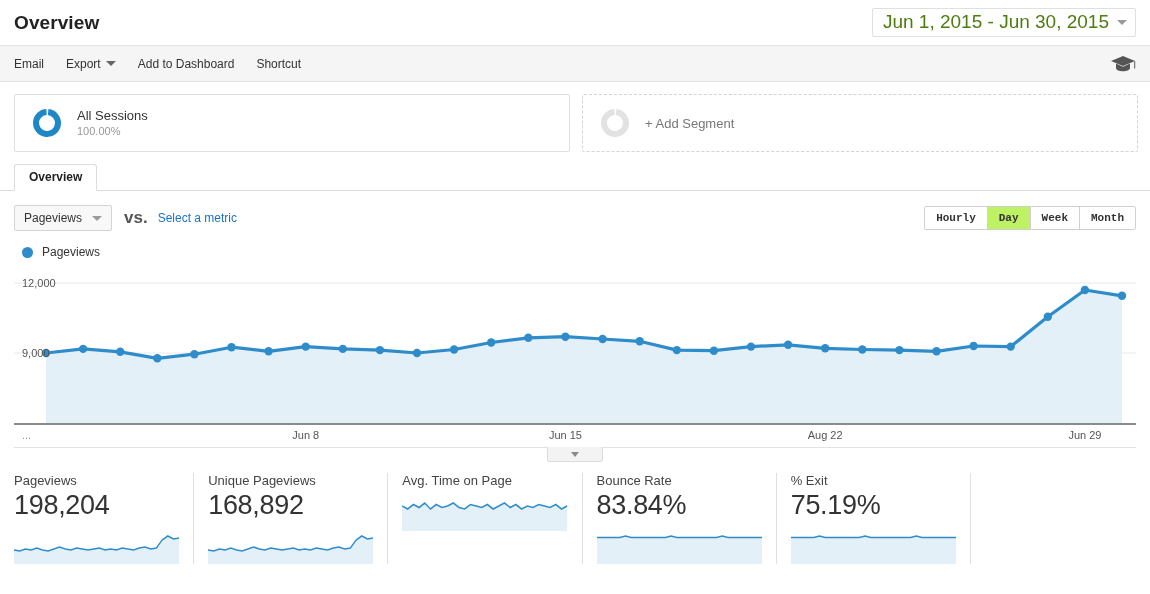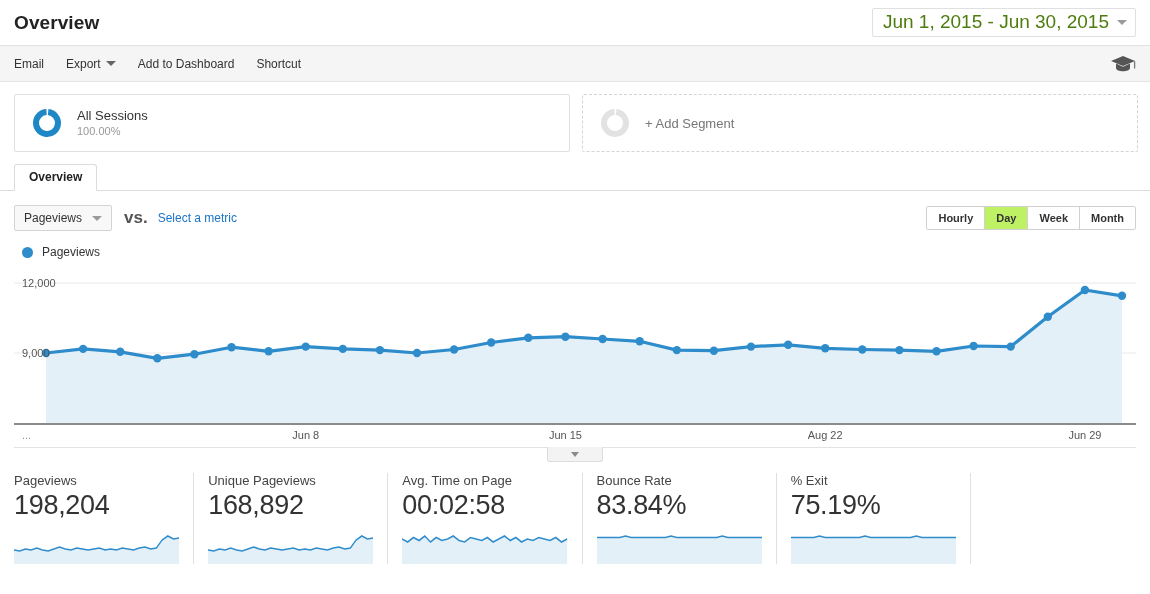--- a/index.html
+++ b/index.html
@@ -65,21 +65,21 @@
   .metric-select {
     border:1px solid #d4d4d4; border-radius:2px; background:#f8f8f8;
     padding:5px 9px; font-size:12px; color:#333; display:flex; align-items:center; gap:10px; cursor:pointer;
   }
   .vs { font-size:17px; font-weight:bold; color:#555; margin:0 10px 0 12px; }
   .select-metric-link { font-size:12px; color:#1a73c8; cursor:pointer; }
   .ctrl-spacer { flex:1; }
   .granularity { display:flex; border:1px solid #d0d0d0; border-radius:2px; overflow:hidden; }
   .gran {
     padding:5px 11px; font-size:11px; font-weight:bold; color:#333;
-    background:#fff; border-right:1px solid #d0d0d0; cursor:pointer;
+    background:#fff; border-right:1px solid #d0d0d0; cursor:pointer;font-family:Liberation Mono, monospace;
   }
   .gran:last-child { border-right:none; }
   .gran.active { background:#bef264; }
 
   
   .legend { display:flex; align-items:center; gap:9px; padding:14px 14px 0 22px; }
   .legend-dot { width:11px; height:11px; border-radius:50%; background:#2e8ccb; }
   .legend-label { font-size:12px; color:#333; }
 
   
@@ -256,21 +256,20 @@
     <div class="card">
       <div class="card-title">Unique Pageviews</div>
       <div class="card-value">168,892</div>
       <svg class="sparkline" viewBox="0 0 200 36" preserveAspectRatio="none">
         <path d="M 0.0 22.0 L 6.9 23.0 L 13.8 21.0 L 20.7 22.0 L 27.6 20.0 L 34.5 22.0 L 41.4 23.0 L 48.3 21.0 L 55.2 19.0 L 62.1 21.0 L 69.0 22.0 L 75.9 20.0 L 82.8 21.0 L 89.7 22.0 L 96.6 21.0 L 103.4 20.0 L 110.3 22.0 L 117.2 21.0 L 124.1 22.0 L 131.0 20.0 L 137.9 21.0 L 144.8 22.0 L 151.7 20.0 L 158.6 19.0 L 165.5 21.0 L 172.4 20.0 L 179.3 12.0 L 186.2 8.0 L 193.1 11.0 L 200.0 10.0 L 200 36 L 0 36 Z" fill="#e4f0f8"></path>
         <path d="M 0.0 22.0 L 6.9 23.0 L 13.8 21.0 L 20.7 22.0 L 27.6 20.0 L 34.5 22.0 L 41.4 23.0 L 48.3 21.0 L 55.2 19.0 L 62.1 21.0 L 69.0 22.0 L 75.9 20.0 L 82.8 21.0 L 89.7 22.0 L 96.6 21.0 L 103.4 20.0 L 110.3 22.0 L 117.2 21.0 L 124.1 22.0 L 131.0 20.0 L 137.9 21.0 L 144.8 22.0 L 151.7 20.0 L 158.6 19.0 L 165.5 21.0 L 172.4 20.0 L 179.3 12.0 L 186.2 8.0 L 193.1 11.0 L 200.0 10.0" fill="none" stroke="#2e8ccb" stroke-width="1.6"></path>
       </svg>
     </div>
     <div class="card">
       <div class="card-title">Avg. Time on Page</div>
-      <div class="card-value">00:02:58</div>
       <svg class="sparkline" viewBox="0 0 200 36" preserveAspectRatio="none">
         <path d="M 0.0 11.0 L 6.9 14.0 L 13.8 9.5 L 20.7 12.5 L 27.6 8.0 L 34.5 14.0 L 41.4 9.5 L 48.3 12.5 L 55.2 11.0 L 62.1 8.0 L 69.0 12.5 L 75.9 14.0 L 82.8 9.5 L 89.7 11.0 L 96.6 12.5 L 103.4 9.5 L 110.3 14.0 L 117.2 11.0 L 124.1 8.0 L 131.0 12.5 L 137.9 9.5 L 144.8 14.0 L 151.7 11.0 L 158.6 12.5 L 165.5 9.5 L 172.4 11.0 L 179.3 12.5 L 186.2 9.5 L 193.1 14.0 L 200.0 11.0 L 200 36 L 0 36 Z" fill="#e4f0f8"></path>
         <path d="M 0.0 11.0 L 6.9 14.0 L 13.8 9.5 L 20.7 12.5 L 27.6 8.0 L 34.5 14.0 L 41.4 9.5 L 48.3 12.5 L 55.2 11.0 L 62.1 8.0 L 69.0 12.5 L 75.9 14.0 L 82.8 9.5 L 89.7 11.0 L 96.6 12.5 L 103.4 9.5 L 110.3 14.0 L 117.2 11.0 L 124.1 8.0 L 131.0 12.5 L 137.9 9.5 L 144.8 14.0 L 151.7 11.0 L 158.6 12.5 L 165.5 9.5 L 172.4 11.0 L 179.3 12.5 L 186.2 9.5 L 193.1 14.0 L 200.0 11.0" fill="none" stroke="#2e8ccb" stroke-width="1.6"></path>
       </svg>
     </div>
     <div class="card">
       <div class="card-title">Bounce Rate</div>
       <div class="card-value">83.84%</div>
       <svg class="sparkline" viewBox="0 0 200 36" preserveAspectRatio="none">
         <path d="M 0.0 9.5 L 6.9 9.5 L 13.8 9.5 L 20.7 9.5 L 27.6 9.5 L 34.5 8.0 L 41.4 9.5 L 48.3 9.5 L 55.2 9.5 L 62.1 9.5 L 69.0 9.5 L 75.9 9.5 L 82.8 9.5 L 89.7 8.0 L 96.6 9.5 L 103.4 9.5 L 110.3 9.5 L 117.2 9.5 L 124.1 9.5 L 131.0 9.5 L 137.9 9.5 L 144.8 9.5 L 151.7 8.0 L 158.6 9.5 L 165.5 9.5 L 172.4 9.5 L 179.3 9.5 L 186.2 9.5 L 193.1 9.5 L 200.0 9.5 L 200 36 L 0 36 Z" fill="#e4f0f8"></path>

